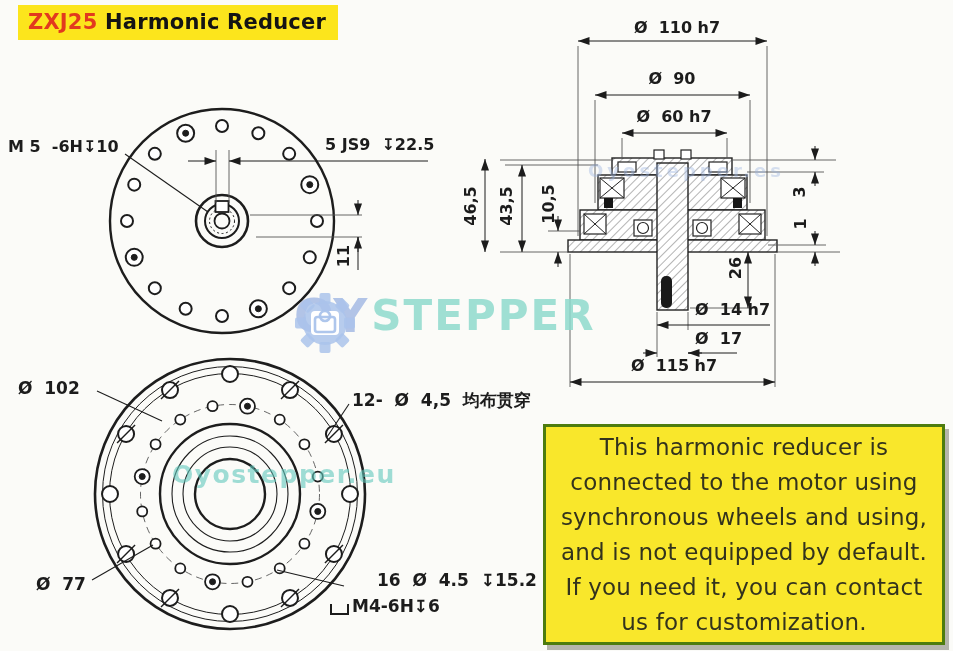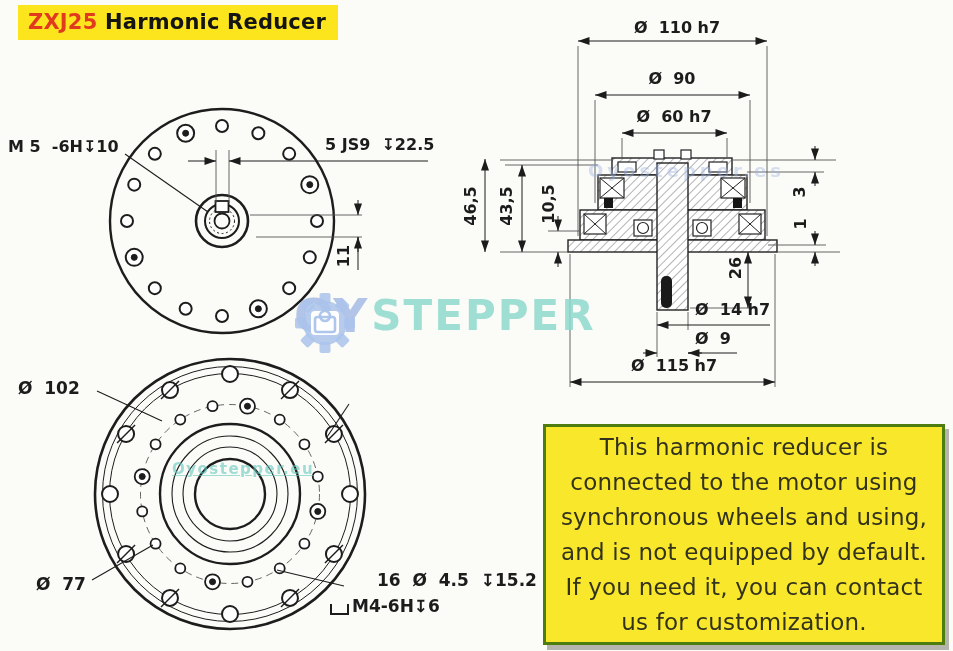--- a/index.html
+++ b/index.html
@@ -17,22 +17,22 @@
   .title-badge .rest{color:#141414;}
   .note-box{position:absolute;left:543px;top:424px;width:402px;height:221px;z-index:4;
         background:#f9e72b;border:3px solid #4d7c0f;box-sizing:border-box;
         box-shadow:4px 5px 0 rgba(95,95,82,.45);
         display:flex;flex-direction:column;justify-content:center;align-items:center;}
   .note-box .line{font-size:23px;line-height:35px;color:#33331d;font-weight:500;
         letter-spacing:.2px;white-space:nowrap;}
   .wm-logo{position:absolute;left:294px;top:292px;z-index:2;display:flex;align-items:center;gap:3px;}
   .wm-blue{font-size:47px;font-weight:bold;color:rgba(164,186,228,.85);letter-spacing:1px;line-height:1;}
   .wm-teal{font-size:42px;font-weight:bold;color:rgba(142,217,205,.85);letter-spacing:2px;line-height:1;}
-  .wm-small{position:absolute;left:172px;top:460px;z-index:2;font-size:15px;font-weight:bold;
-        color:rgba(96,200,188,.6);letter-spacing:1.5px;text-decoration:underline;}
+  .wm-small{position:absolute;left:172px;top:460px;z-index:2;font-size:25px;font-weight:bold;
+        color:rgba(96,200,188,.6);letter-spacing:1.5px;}
   .wm-faint{position:absolute;left:588px;top:160px;z-index:2;font-size:18px;font-weight:bold;
         color:rgba(158,180,224,.42);letter-spacing:4px;}
   .cbore{display:inline-block;width:15px;height:9px;border:2px solid #1c1c1c;border-top:none;
         margin-right:3px;}
   .m4row{position:absolute;left:330px;top:598px;display:flex;align-items:flex-end;}
 </style>
 </head>
 <body>
 
 <div class="stage">
@@ -265,31 +265,32 @@
   <div class="labels">
 
     <span class="dim" style="left:8px;top:139px;">M 5  -6H↧10</span>
     <span class="dim" style="left:325px;top:137px;">5 JS9  ↧22.5</span>
     <span class="dim rot" style="left:344px;top:256px;">11</span>
 
     <span class="dim cx" style="left:677px;top:20px;">Ø  110 h7</span>
     <span class="dim cx" style="left:672px;top:71px;">Ø  90</span>
     <span class="dim cx" style="left:674px;top:109px;">Ø  60 h7</span>
     <span class="dim" style="left:695px;top:302px;">Ø  14 h7</span>
-    <span class="dim" style="left:695px;top:331px;">Ø  9</span>
+    <span class="dim" style="left:695px;top:331px;">Ø  17</span>
     <span class="dim cx" style="left:674px;top:358px;">Ø  115 h7</span>
 
     <span class="dim rot" style="left:471px;top:206px;">46,5</span>
     <span class="dim rot" style="left:507px;top:206px;">43,5</span>
     <span class="dim rot" style="left:549px;top:204px;">10,5</span>
     <span class="dim rot" style="left:800px;top:192px;">3</span>
     <span class="dim rot" style="left:801px;top:224px;">1</span>
     <span class="dim rot" style="left:736px;top:268px;">26</span>
 
     <span class="dim big" style="left:18px;top:380px;">Ø  102</span>
+    <span class="dim big" style="left:352px;top:392px;">12-  Ø  4,5  均布贯穿</span>
     <span class="dim big" style="left:36px;top:576px;">Ø  77</span>
     <span class="dim big" style="left:349px;top:572px;margin-left:28px;">16  Ø  4.5  ↧15.2</span>
     <span class="m4row">
         <span class="cbore"></span>
         <span class="dim big" style="position:static;">M4-6H↧6</span>
       </span>
   </div>
 
   <div class="title-badge">
     <span class="model">ZXJ25</span><span class="rest"> Harmonic Reducer</span>

